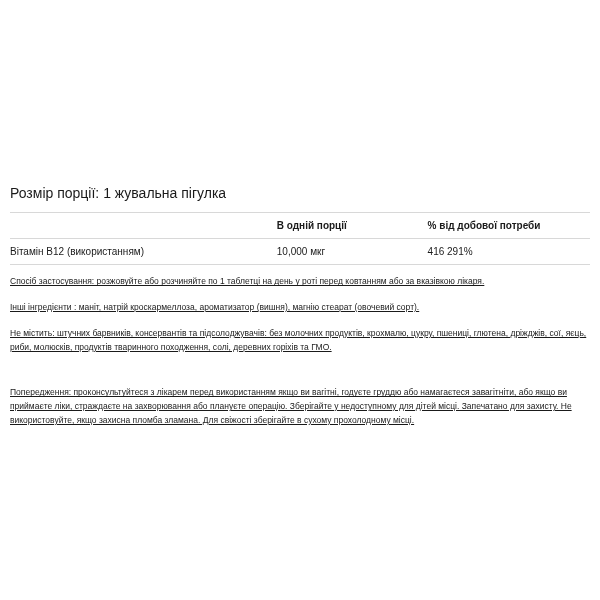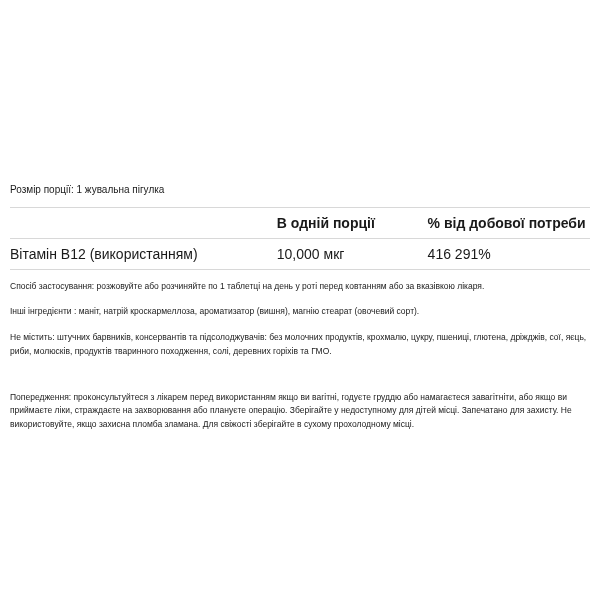--- a/index.html
+++ b/index.html
@@ -22,37 +22,37 @@
   }
   .content {
     position: absolute;
     left: 0;
     top: 180px;
     width: 600px;
     padding: 0 10px;
     box-sizing: border-box;
   }
   .facts-head {
-    font-size: 10px;
+    font-size: 14px;
     line-height: 1.45;
     color: #1a1a1a;
   }
   .facts-head .line {
     padding: 3px 0 3px 0;
   }
   .rule {
     border: 0;
     border-top: 1px solid #d8d8d8;
     margin: 6px 0 0 0;
     height: 0;
   }
   table.facts {
     width: 100%;
     border-collapse: collapse;
-    font-size: 14px;
+    font-size: 10px;
     color: #1a1a1a;
   }
   table.facts th {
     text-align: left;
     font-weight: bold;
     padding: 7px 0 7px 0;
     border-bottom: 1px solid #d8d8d8;
     vertical-align: bottom;
   }
   table.facts td {
@@ -68,20 +68,21 @@
 
   .paragraphs {
     margin-top: 10px;
   }
   .para {
     font-size: 8.5px;
     line-height: 1.62;
     color: #1a1a1a;
     margin: 0 0 12px 0;
     text-align: left;
+    text-decoration: underline;
   }
   .para:last-child { margin-bottom: 0; margin-top: 32px; }
 </style>
 </head>
 <body>
 
 <div class="page">
   <div class="content">
 
     <div class="facts-head">

